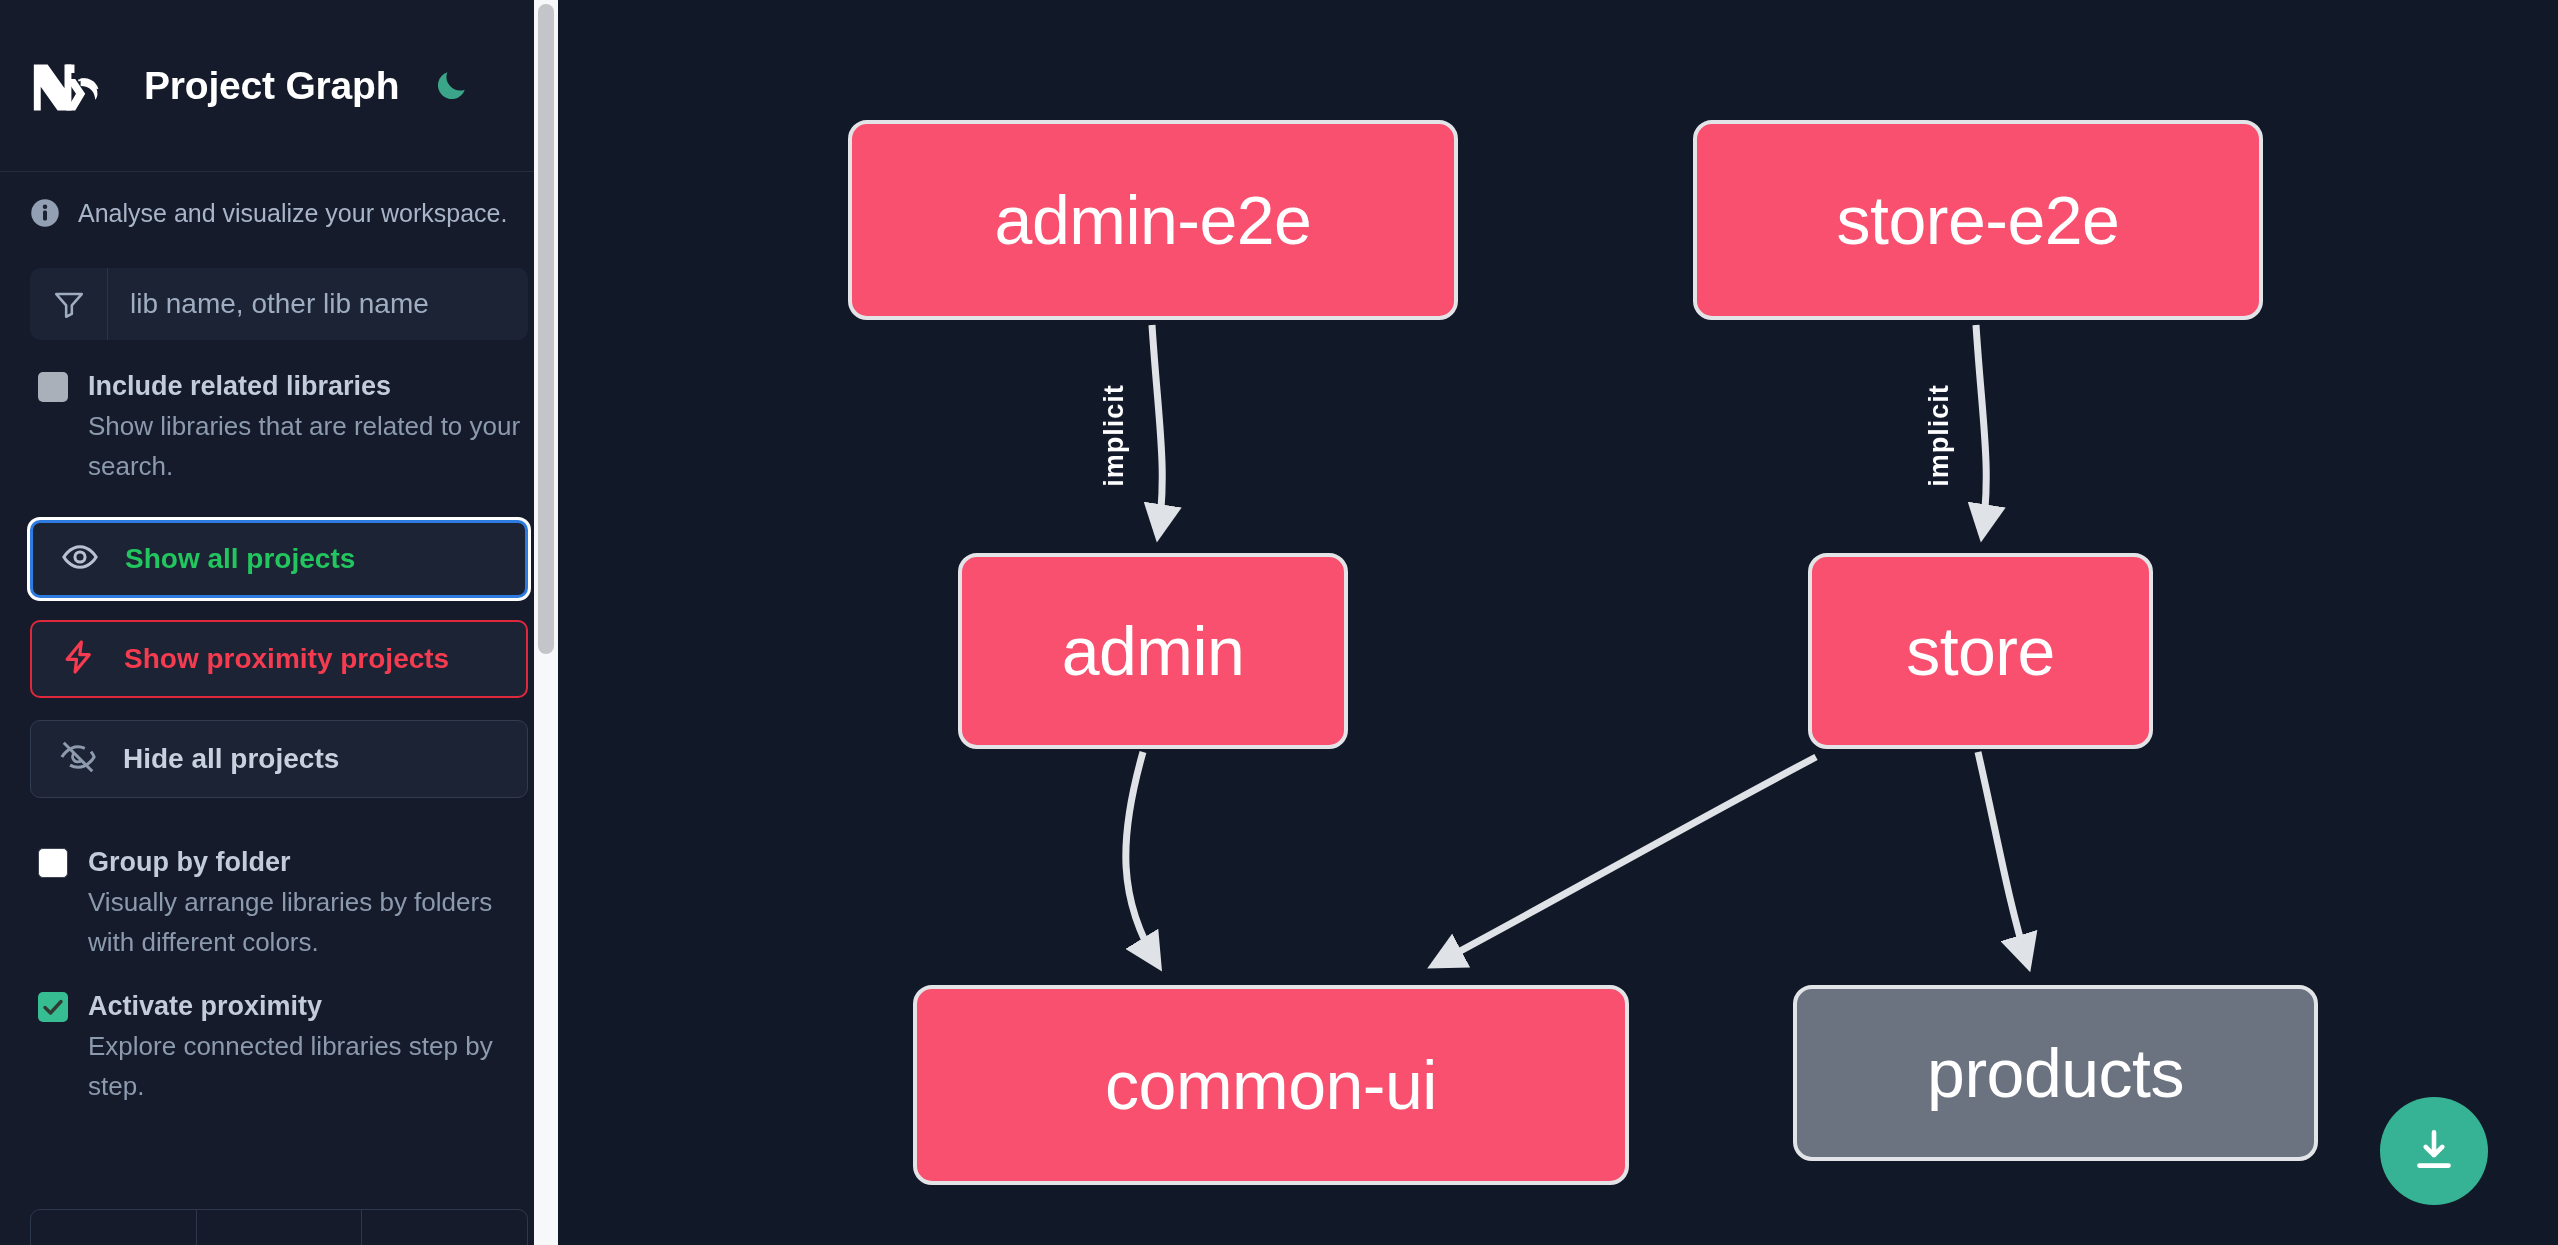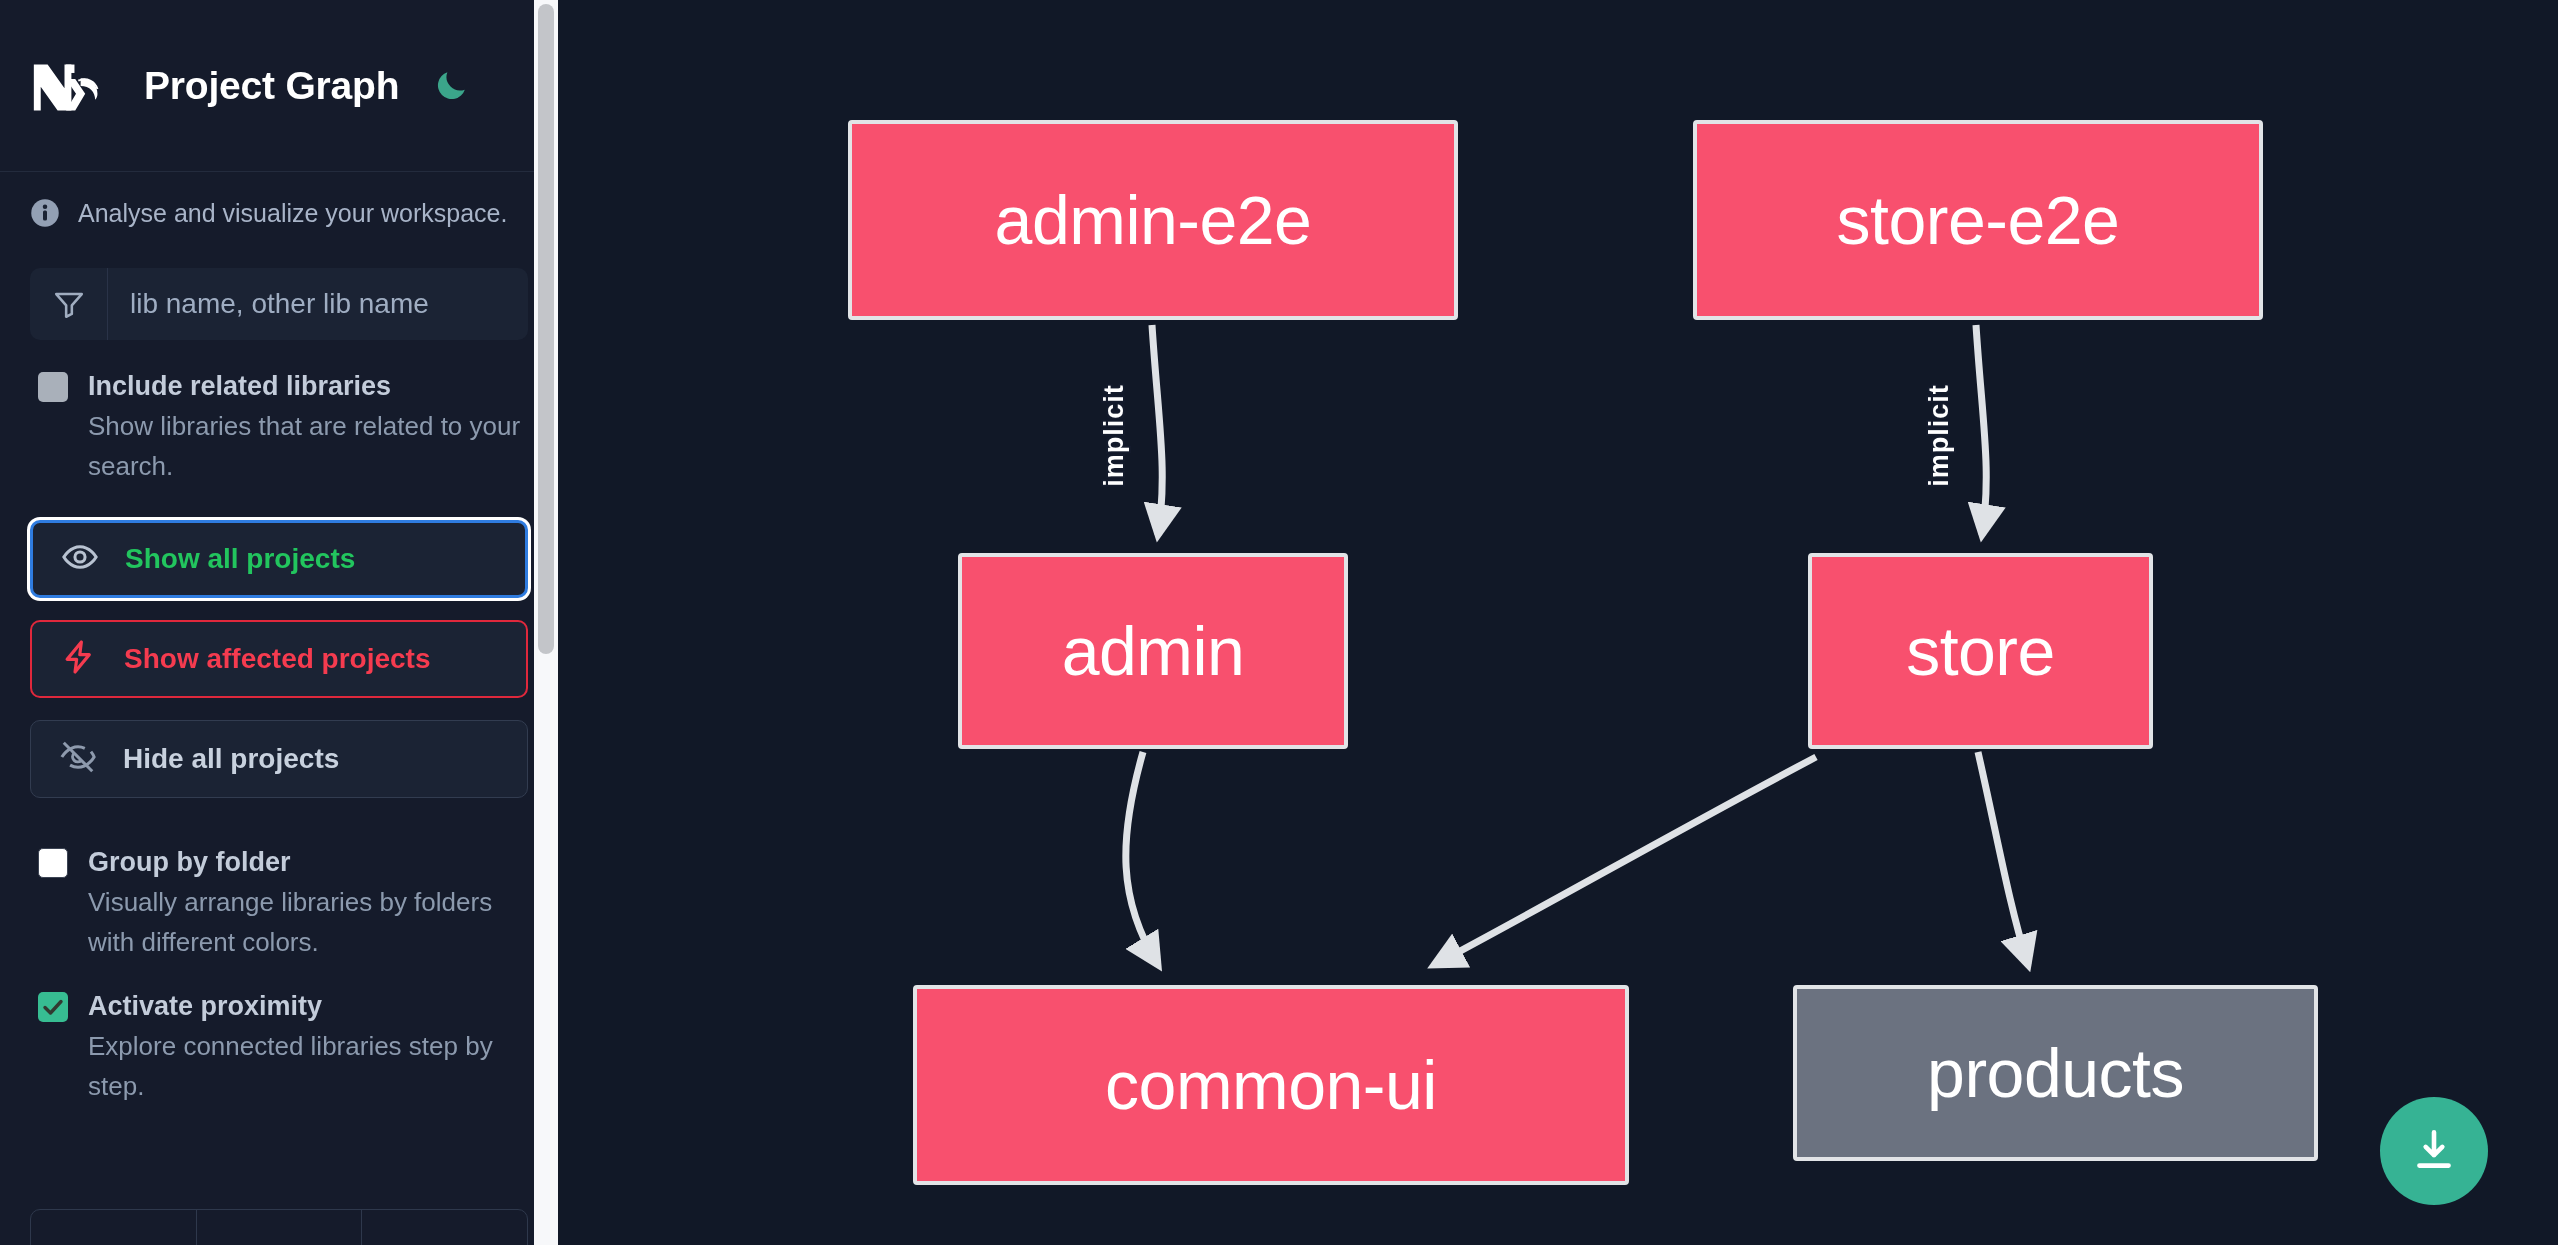--- a/index.html
+++ b/index.html
@@ -161,21 +161,21 @@
     flex: 1 1 auto;
     height: 1245px;
     background: #111827;
     overflow: hidden;
   }
   .edges { position: absolute; left: 0; top: 0; width: 2000px; height: 1245px; }
   .node {
     position: absolute;
     background: #f8506e;
     border: 4px solid #e2e4e7;
-    border-radius: 4px;
+    border-radius: 19px;
     display: flex; align-items: center; justify-content: center;
     color: #ffffff;
     font-size: 68px;
     letter-spacing: -0.5px;
     cursor: pointer;
     white-space: nowrap;
   }
   .node.grey { background: #6b7280; }
 
   .edge-label {
@@ -266,21 +266,21 @@
         </span>
         <span class="glabel">Show all projects</span>
       </div>
 
       <div class="gbtn danger">
         <span>
           <svg viewBox="0 0 24 24" width="38" height="38">
             <path fill="none" stroke="#f53b4f" stroke-width="2" stroke-linejoin="round" d="M13.5 2.5 4.5 13.5h6l-1 8 9-11h-6z"></path>
           </svg>
         </span>
-        <span class="glabel">Show affected projects</span>
+        <span class="glabel">Show proximity projects</span>
       </div>
 
       <div class="gbtn muted">
         <span>
           <svg viewBox="0 0 24 24" width="38" height="38">
             <path fill="none" stroke="#8e9aad" stroke-width="1.9" d="M1.8 12S5.5 5.5 12 5.5c1.6 0 3 .4 4.3 1M20.2 8.6c1.3 1.6 2 3.4 2 3.4S18.5 18.5 12 18.5c-1.9 0-3.6-.6-5-1.4"></path>
             <path fill="none" stroke="#8e9aad" stroke-width="1.9" d="M9.5 9.6a3.2 3.2 0 0 0 4.6 4.5"></path>
             <line x1="3" y1="3" x2="21" y2="21" stroke="#8e9aad" stroke-width="1.9"></line>
           </svg>
         </span>

